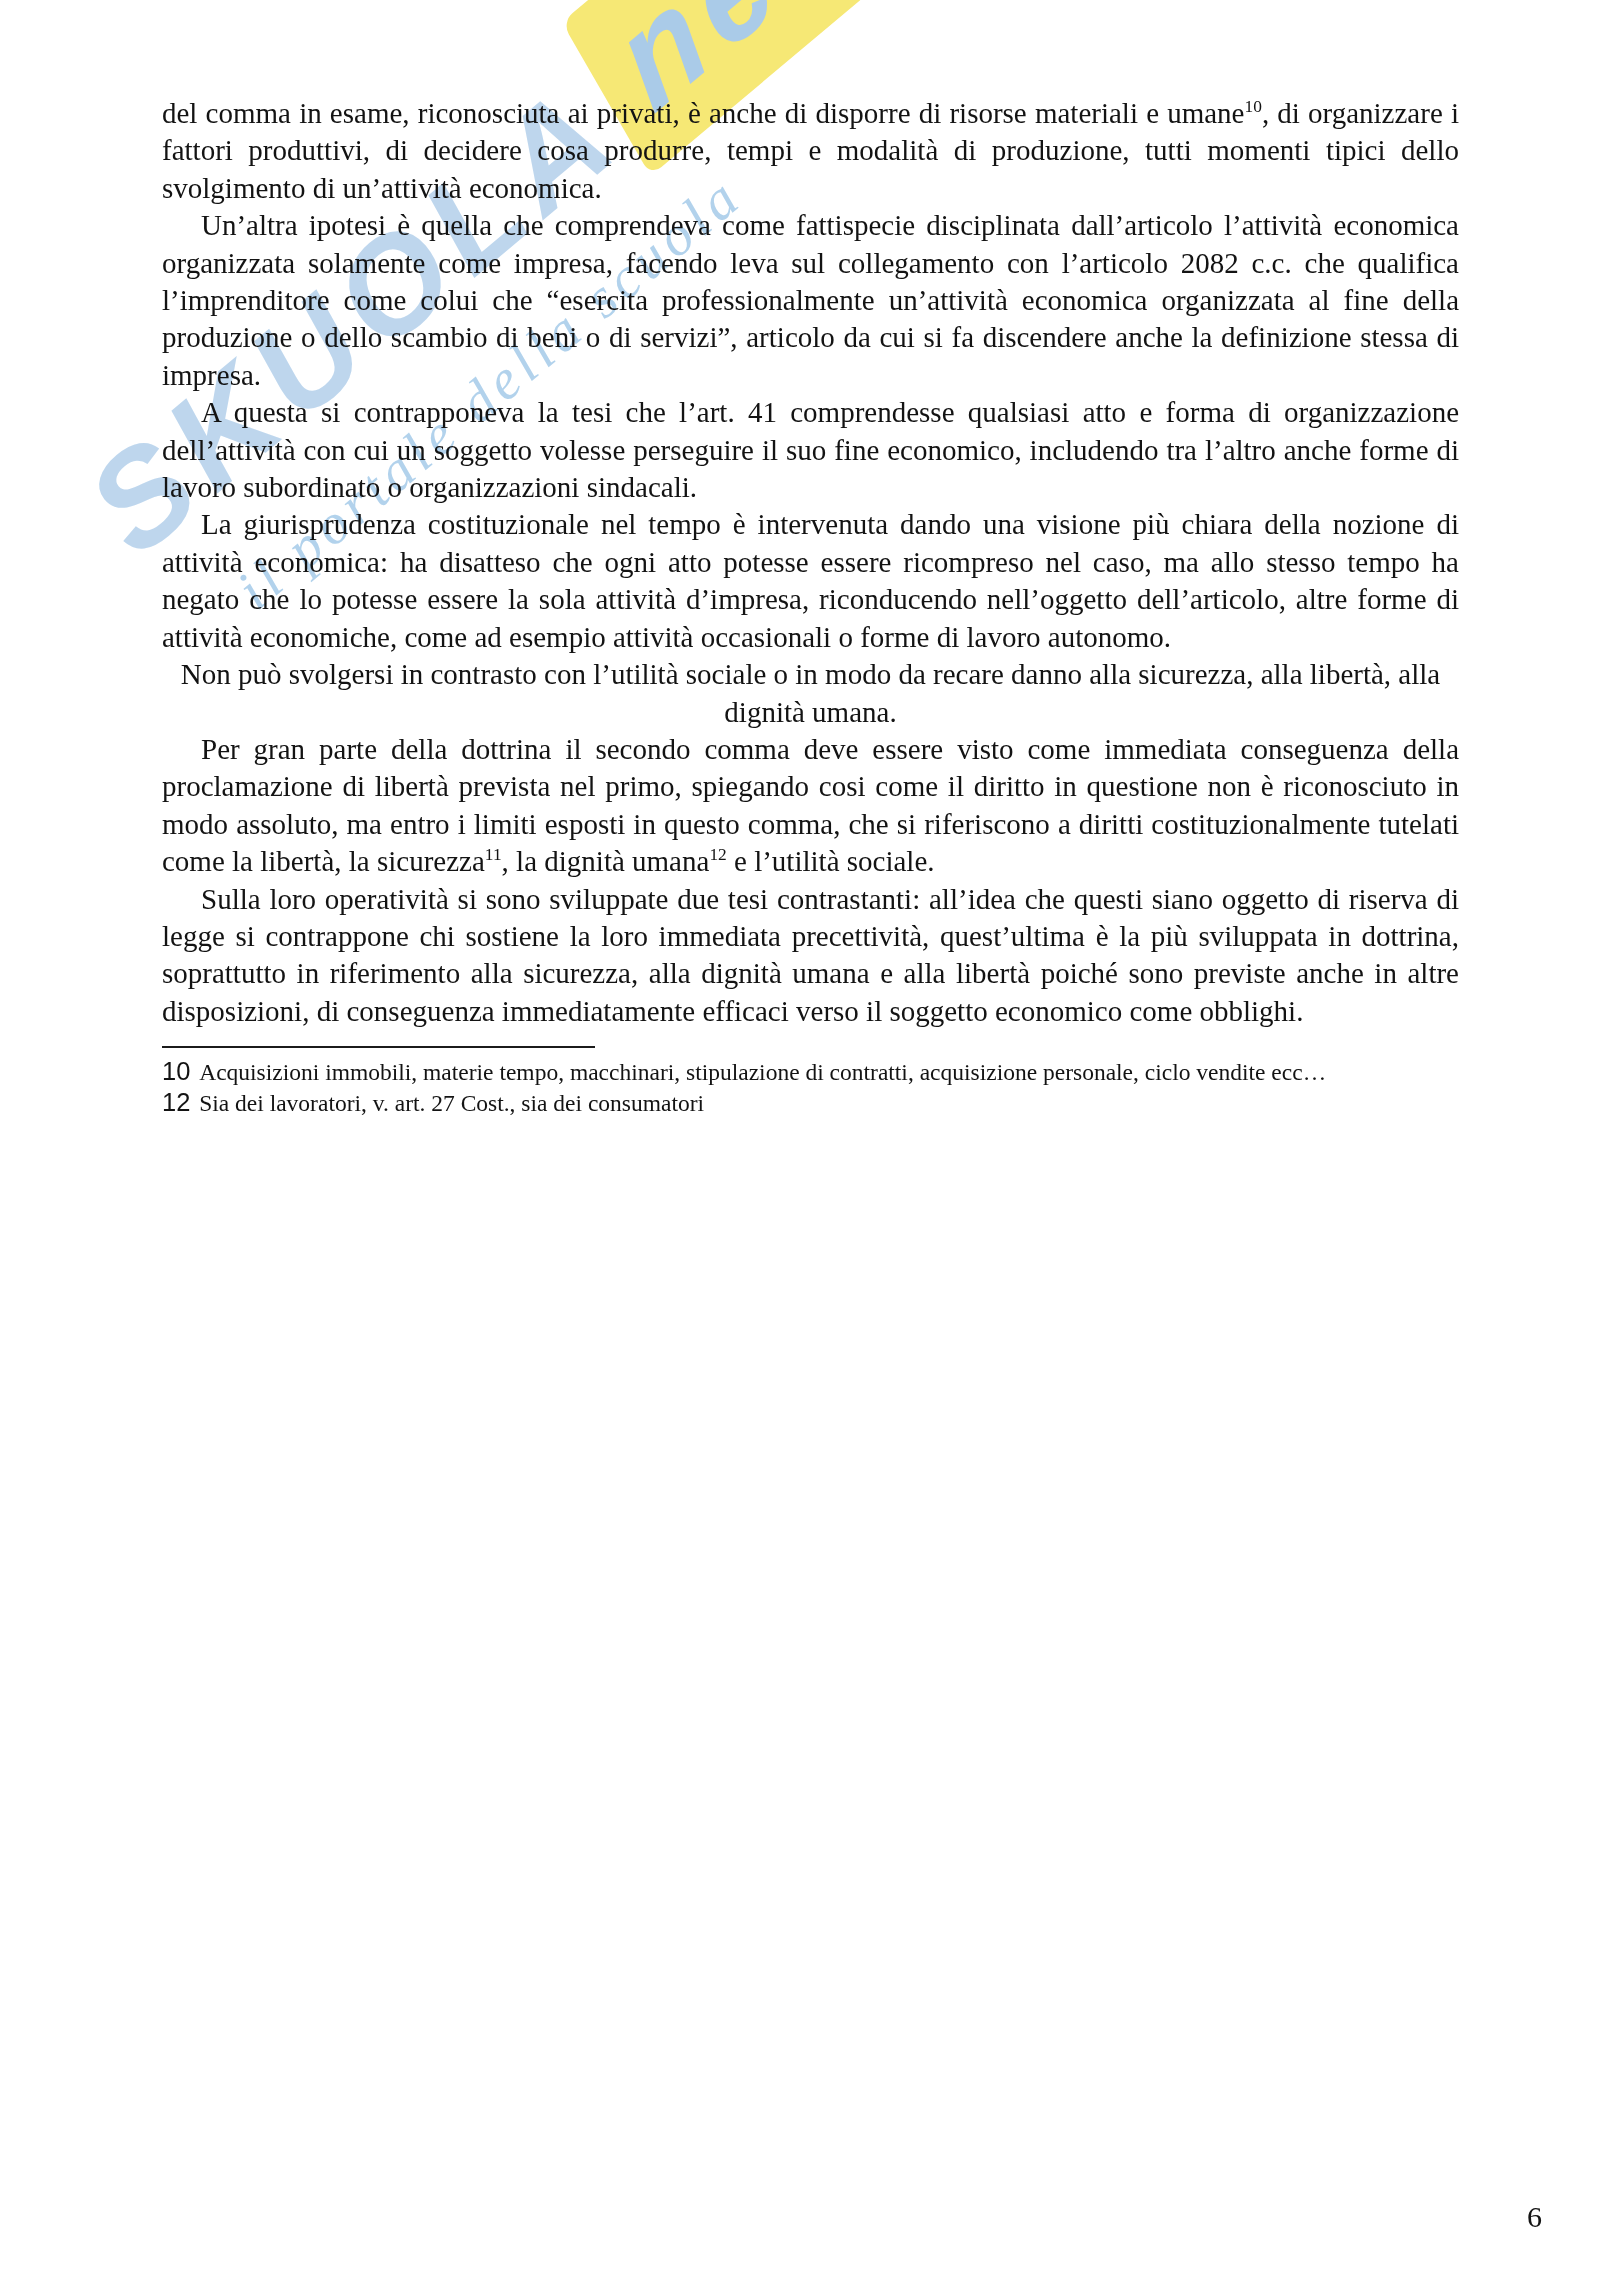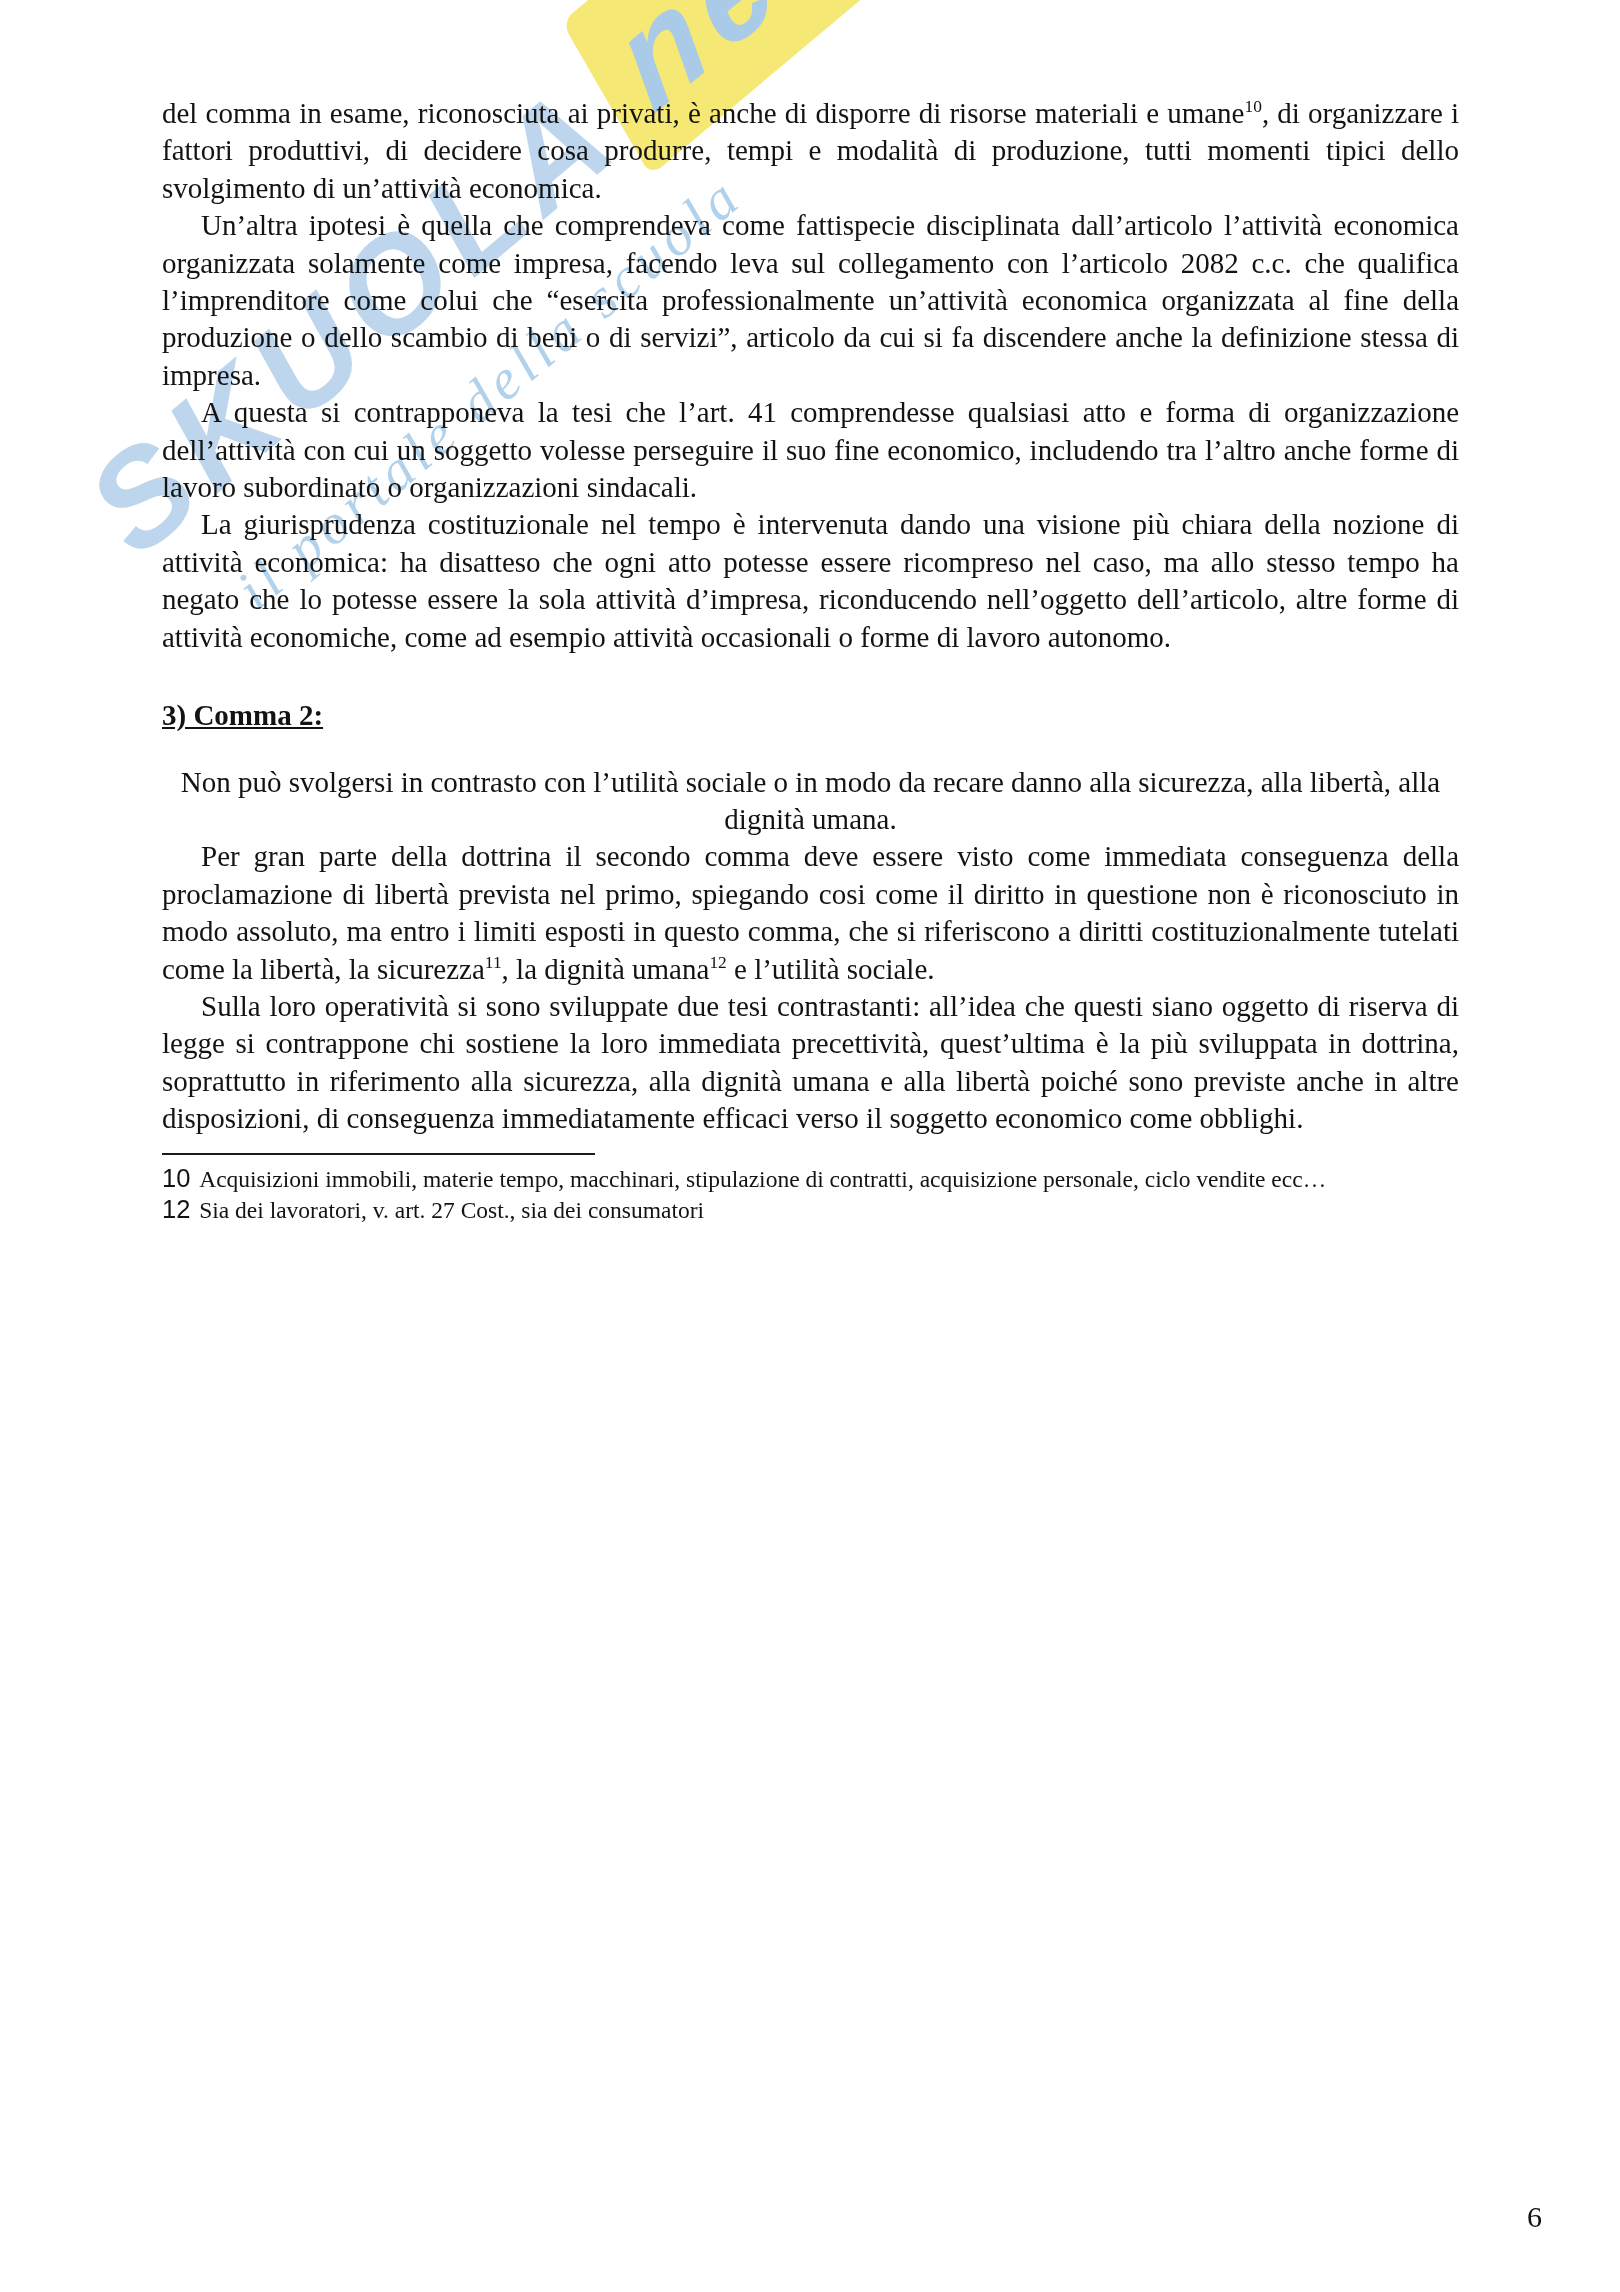--- a/index.html
+++ b/index.html
@@ -126,21 +126,20 @@
   <div class="content">
 
     <p class="para"><span>del comma in esame, riconosciuta ai privati, è anche di disporre di risorse materiali e umane</span><sup class="fnref">10</sup><span>, di organizzare i fattori produttivi, di decidere cosa produrre, tempi e modalità di produzione, tutti momenti tipici dello svolgimento di un’attività economica.</span></p>
 
     <p class="para indent">Un’altra ipotesi è quella che comprendeva come fattispecie disciplinata dall’articolo l’attività economica organizzata solamente come impresa, facendo leva sul collegamento con l’articolo 2082 c.c. che qualifica l’imprenditore come colui che “esercita professionalmente un’attività economica organizzata al fine della produzione o dello scambio di beni o di servizi”, articolo da cui si fa discendere anche la definizione stessa di impresa.</p>
 
     <p class="para indent">A questa si contrapponeva la tesi che l’art. 41 comprendesse qualsiasi atto e forma di organizzazione dell’attività con cui un soggetto volesse perseguire il suo fine economico, includendo tra l’altro anche forme di lavoro subordinato o organizzazioni sindacali.</p>
 
     <p class="para indent">La giurisprudenza costituzionale nel tempo è intervenuta dando una visione più chiara della nozione di attività economica: ha disatteso che ogni atto potesse essere ricompreso nel caso, ma allo stesso tempo ha negato che lo potesse essere la sola attività d’impresa, riconducendo nell’oggetto dell’articolo, altre forme di attività economiche, come ad esempio attività occasionali o forme di lavoro autonomo.</p>
 
-    <h2 class="heading">3) Comma 2:</h2>
 
     <p class="quote">Non può svolgersi in contrasto con l’utilità sociale o in modo da recare danno alla sicurezza, alla libertà, alla dignità umana.</p>
 
     <p class="para indent"><span>Per gran parte della dottrina il secondo comma deve essere visto come immediata conseguenza della proclamazione di libertà prevista nel primo, spiegando cosi come il diritto in questione non è riconosciuto in modo assoluto, ma entro i limiti esposti in questo comma, che si riferiscono a diritti costituzionalmente tutelati come la libertà, la sicurezza</span><sup class="fnref">11</sup><span>, la dignità umana</span><sup class="fnref">12</sup><span> e l’utilità sociale.</span></p>
 
     <p class="para indent">Sulla loro operatività si sono sviluppate due tesi contrastanti: all’idea che questi siano oggetto di riserva di legge si contrappone chi sostiene la loro immediata precettività, quest’ultima è la più sviluppata in dottrina, soprattutto in riferimento alla sicurezza, alla dignità umana e alla libertà poiché sono previste anche in altre disposizioni, di conseguenza immediatamente efficaci verso il soggetto economico come obblighi.</p>
 
     <hr class="fn-sep">
 
     <div class="footnotes">

